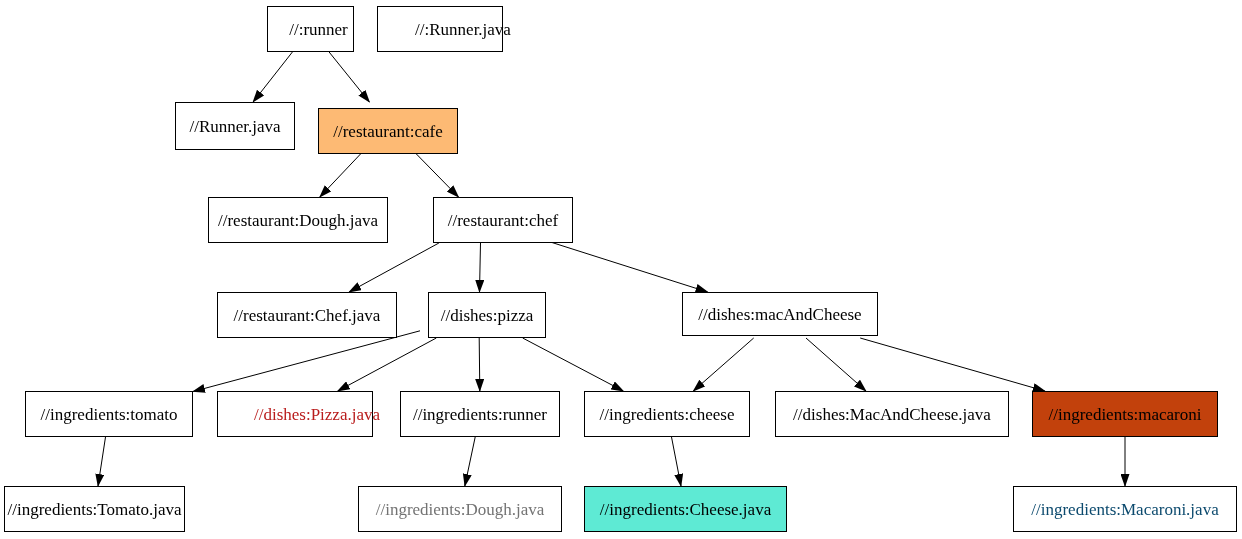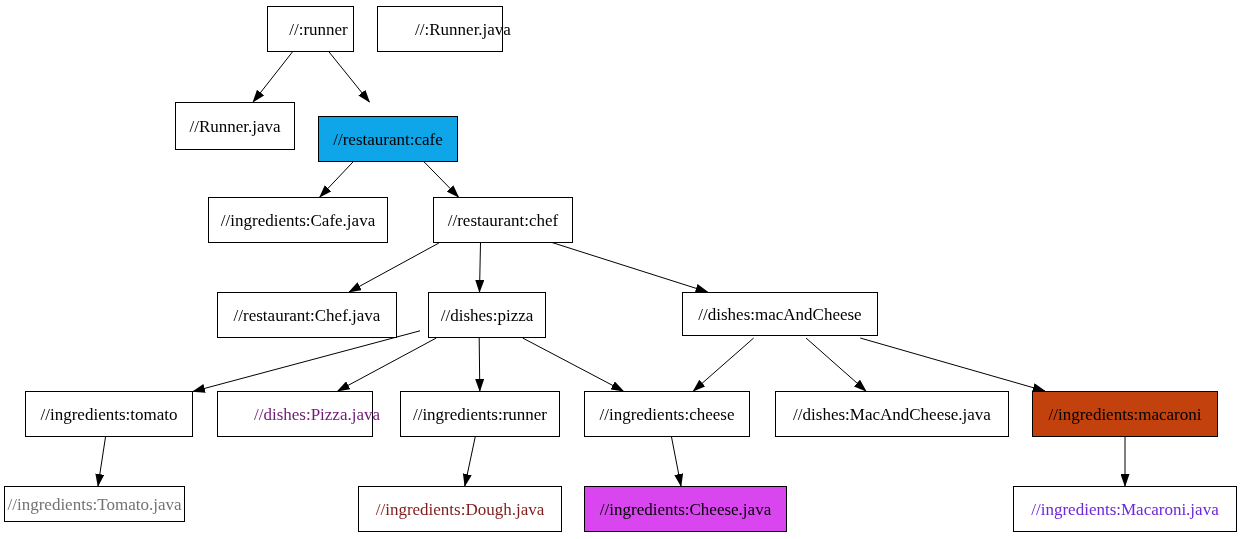--- a/index.html
+++ b/index.html
@@ -66,62 +66,62 @@
   <div id="nodes-layer">
       <div class="graph-node" style="left: 267px; top: 6px; width: 87px; height: 46px; background: rgb(255, 255, 255); border-color: rgb(0, 0, 0); color: rgb(0, 0, 0); padding-left: 16px;">
         <span>//:runner</span>
       </div>
       <div class="graph-node" style="left: 377px; top: 6px; width: 126px; height: 46px; background: rgb(255, 255, 255); border-color: rgb(0, 0, 0); color: rgb(0, 0, 0); padding-left: 46px;">
         <span>//:Runner.java</span>
       </div>
       <div class="graph-node" style="left: 175px; top: 102px; width: 120px; height: 48px; background: rgb(255, 255, 255); border-color: rgb(0, 0, 0); color: rgb(0, 0, 0);">
         <span>//Runner.java</span>
       </div>
-      <div class="graph-node" style="left: 318px; top: 116px; width: 140px; height: 46px; background: #0ea5e9; border-color: rgb(0, 0, 0); color: rgb(0, 0, 0);">
+      <div class="graph-node" style="left: 318px; top: 108px; width: 140px; height: 46px; background: #fdba74; border-color: rgb(0, 0, 0); color: rgb(0, 0, 0);">
         <span>//restaurant:cafe</span>
       </div>
       <div class="graph-node" style="left: 208px; top: 197px; width: 180px; height: 46px; background: rgb(255, 255, 255); border-color: rgb(0, 0, 0); color: rgb(0, 0, 0);">
-        <span>//ingredients:Cafe.java</span>
+        <span>//restaurant:Dough.java</span>
       </div>
       <div class="graph-node" style="left: 411px; top: 197px; width: 140px; height: 46px; background: rgb(255, 255, 255); border-color: rgb(0, 0, 0); color: rgb(0, 0, 0); margin-left: 22px;">
         <span>//restaurant:chef</span>
       </div>
       <div class="graph-node" style="left: 217px; top: 292px; width: 180px; height: 46px; background: rgb(255, 255, 255); border-color: rgb(0, 0, 0); color: rgb(0, 0, 0);">
         <span>//restaurant:Chef.java</span>
       </div>
       <div class="graph-node" style="left: 420px; top: 292px; width: 118px; height: 46px; background: rgb(255, 255, 255); border-color: rgb(0, 0, 0); color: rgb(0, 0, 0); margin-left: 8px;">
         <span>//dishes:pizza</span>
       </div>
       <div class="graph-node" style="left: 682px; top: 292px; width: 196px; height: 44px; background: rgb(255, 255, 255); border-color: rgb(0, 0, 0); color: rgb(0, 0, 0); text-align: right;">
         <span>//dishes:macAndCheese</span>
       </div>
       <div class="graph-node" style="left: 25px; top: 391px; width: 168px; height: 46px; background: rgb(255, 255, 255); border-color: rgb(0, 0, 0); color: rgb(0, 0, 0);">
         <span>//ingredients:tomato</span>
       </div>
-      <div class="graph-node" style="left: 217px; top: 391px; width: 156px; height: 46px; background: rgb(255, 255, 255); border-color: rgb(0, 0, 0); color: #701a75; padding-left: 44px;">
+      <div class="graph-node" style="left: 217px; top: 391px; width: 156px; height: 46px; background: rgb(255, 255, 255); border-color: rgb(0, 0, 0); color: #b91c1c; padding-left: 44px;">
         <span>//dishes:Pizza.java</span>
       </div>
       <div class="graph-node" style="left: 400px; top: 391px; width: 160px; height: 46px; background: rgb(255, 255, 255); border-color: rgb(0, 0, 0); color: rgb(0, 0, 0);">
         <span>//ingredients:runner</span>
       </div>
       <div class="graph-node" style="left: 584px; top: 391px; width: 166px; height: 46px; background: rgb(255, 255, 255); border-color: rgb(0, 0, 0); color: rgb(0, 0, 0);">
         <span>//ingredients:cheese</span>
       </div>
       <div class="graph-node" style="left: 775px; top: 391px; width: 234px; height: 46px; background: rgb(255, 255, 255); border-color: rgb(0, 0, 0); color: rgb(0, 0, 0);">
         <span>//dishes:MacAndCheese.java</span>
       </div>
       <div class="graph-node" style="left: 1032px; top: 391px; width: 186px; height: 46px; background: #c2410c; border-color: rgb(0, 0, 0); color: rgb(0, 0, 0);">
         <span>//ingredients:macaroni</span>
       </div>
-      <div class="graph-node" style="left: 4px; top: 486px; width: 181px; height: 36px; background: rgb(255, 255, 255); border-color: rgb(0, 0, 0); color: #737373;">
+      <div class="graph-node" style="left: 4px; top: 486px; width: 181px; height: 46px; background: rgb(255, 255, 255); border-color: rgb(0, 0, 0); color: #000000;">
         <span>//ingredients:Tomato.java</span>
       </div>
-      <div class="graph-node" style="left: 358px; top: 486px; width: 204px; height: 46px; background: rgb(255, 255, 255); border-color: rgb(0, 0, 0); color: #7f1d1d;">
+      <div class="graph-node" style="left: 358px; top: 486px; width: 204px; height: 46px; background: rgb(255, 255, 255); border-color: rgb(0, 0, 0); color: #737373;">
         <span>//ingredients:Dough.java</span>
       </div>
-      <div class="graph-node" style="left: 584px; top: 486px; width: 203px; height: 46px; background: #d946ef; border-color: rgb(0, 0, 0); color: rgb(0, 0, 0);">
+      <div class="graph-node" style="left: 584px; top: 486px; width: 203px; height: 46px; background: #5eead4; border-color: rgb(0, 0, 0); color: rgb(0, 0, 0);">
         <span>//ingredients:Cheese.java</span>
       </div>
-      <div class="graph-node" style="left: 1013px; top: 486px; width: 224px; height: 46px; background: rgb(255, 255, 255); border-color: rgb(0, 0, 0); color: #6d28d9;">
+      <div class="graph-node" style="left: 1013px; top: 486px; width: 224px; height: 46px; background: rgb(255, 255, 255); border-color: rgb(0, 0, 0); color: #0c4a6e;">
         <span>//ingredients:Macaroni.java</span>
       </div>
     </div>
 </div>
 
 </body></html>

